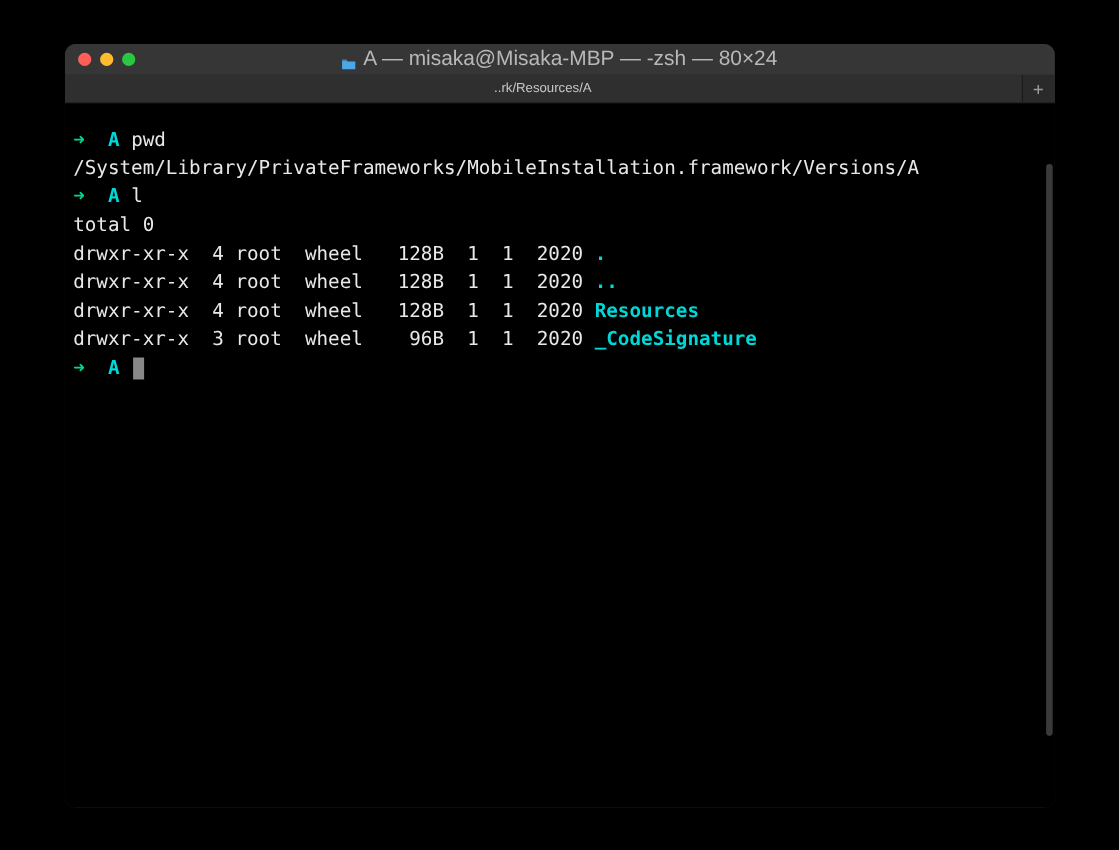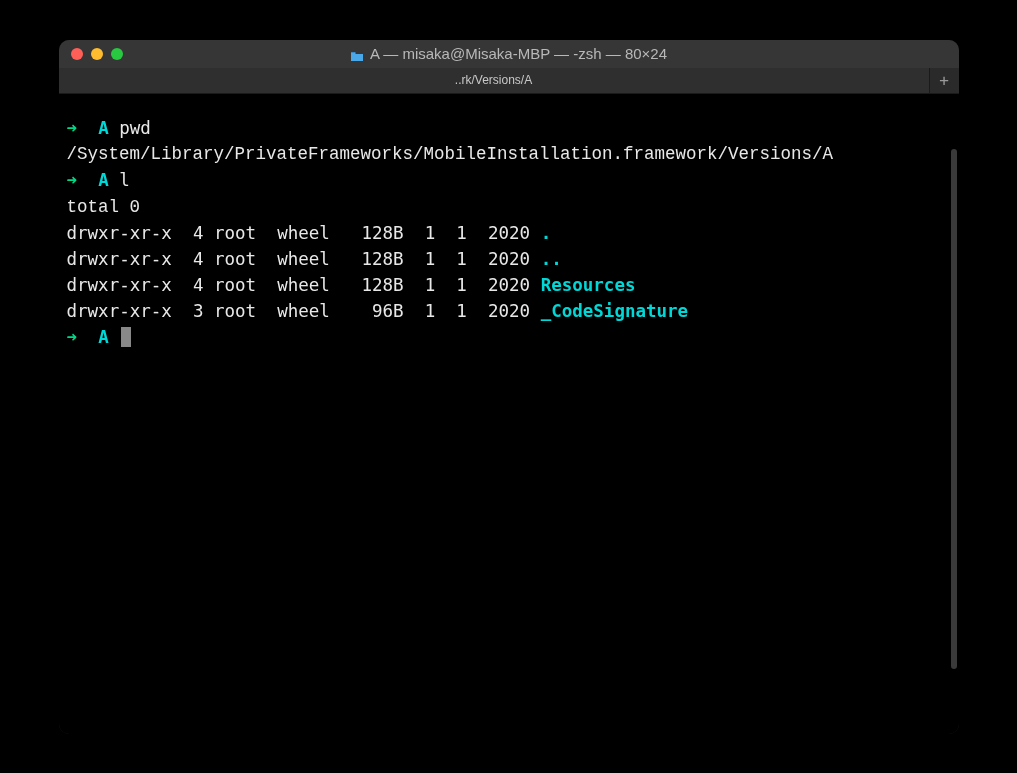--- a/index.html
+++ b/index.html
@@ -46,21 +46,21 @@
       width: 12px;
       height: 12px;
       border-radius: 50%;
     }
     .tl-close { background: #ff5f57; }
     .tl-min { background: #febc2e; }
     .tl-max { background: #28c840; }
     .window-title {
       flex: 1;
       text-align: center;
-      font-size: 15px;
+      font-size: 19px;
       color: #b8b8b8;
       font-family: -apple-system, BlinkMacSystemFont, "Segoe UI", sans-serif;
       display: flex;
       align-items: center;
       justify-content: center;
       gap: 6px;
     }
     .folder-icon {
       width: 14px;
       height: 11px;
@@ -108,21 +108,21 @@
     }
     .terminal-content {
       white-space: pre;
     }
     .line {
       white-space: pre;
     }
     .arrow { color: #00d787; }
     .dirlabel { color: #00d7d7; font-weight: bold; }
     .cmd { color: #e8e8e8; }
-    .path { color: #e8e8e8; font-family: Liberation Mono, monospace; }
+    .path { color: #e8e8e8; }
     .dirname-cyan { color: #00d7d7; font-weight: bold; }
     .cursor {
       display: inline-block;
       width: 10px;
       height: 20px;
       background: #888;
       vertical-align: text-bottom;
       margin-left: 2px;
     }
     .scrollbar {
@@ -151,21 +151,21 @@
           <path d="M1 2 L5 2 L6 3 L13 3 L13 10 L1 10 Z" fill="#4ba8e8"></path>
           <path d="M1 1 L5 1 L6 2 L1 2 Z" fill="#3a8ac8"></path>
         </svg>
       </span>
       <span>A — misaka@Misaka-MBP — -zsh — 80×24</span>
     </div>
   </div>
 
   <div class="tabbar">
     <div class="tab">
-      <span>..rk/Versions/A</span>
+      <span>..rk/Resources/A</span>
     </div>
     <div class="tab-add">
       <span>+</span>
     </div>
   </div>
 
   <div class="terminal-body">
     <div class="terminal-content" id="term-content"><div class="line"><span class="arrow">➜</span>  <span class="dirlabel">A</span> <span class="cmd">pwd</span></div><div class="line"><span class="path">/System/Library/PrivateFrameworks/MobileInstallation.framework/Versions/A</span></div><div class="line"><span class="arrow">➜</span>  <span class="dirlabel">A</span> <span class="cmd">l</span></div><div class="line"><span class="path">total 0</span></div><div class="line"><span>drwxr-xr-x  4 root  wheel   128B  1  1  2020 </span><span class="dirname-cyan">.</span></div><div class="line"><span>drwxr-xr-x  4 root  wheel   128B  1  1  2020 </span><span class="dirname-cyan">..</span></div><div class="line"><span>drwxr-xr-x  4 root  wheel   128B  1  1  2020 </span><span class="dirname-cyan">Resources</span></div><div class="line"><span>drwxr-xr-x  3 root  wheel    96B  1  1  2020 </span><span class="dirname-cyan">_CodeSignature</span></div><div class="line"><span class="arrow">➜</span>  <span class="dirlabel">A</span> <span class="cmd"></span><span class="cursor"></span></div></div>
     <div class="scrollbar"></div>
   </div>

